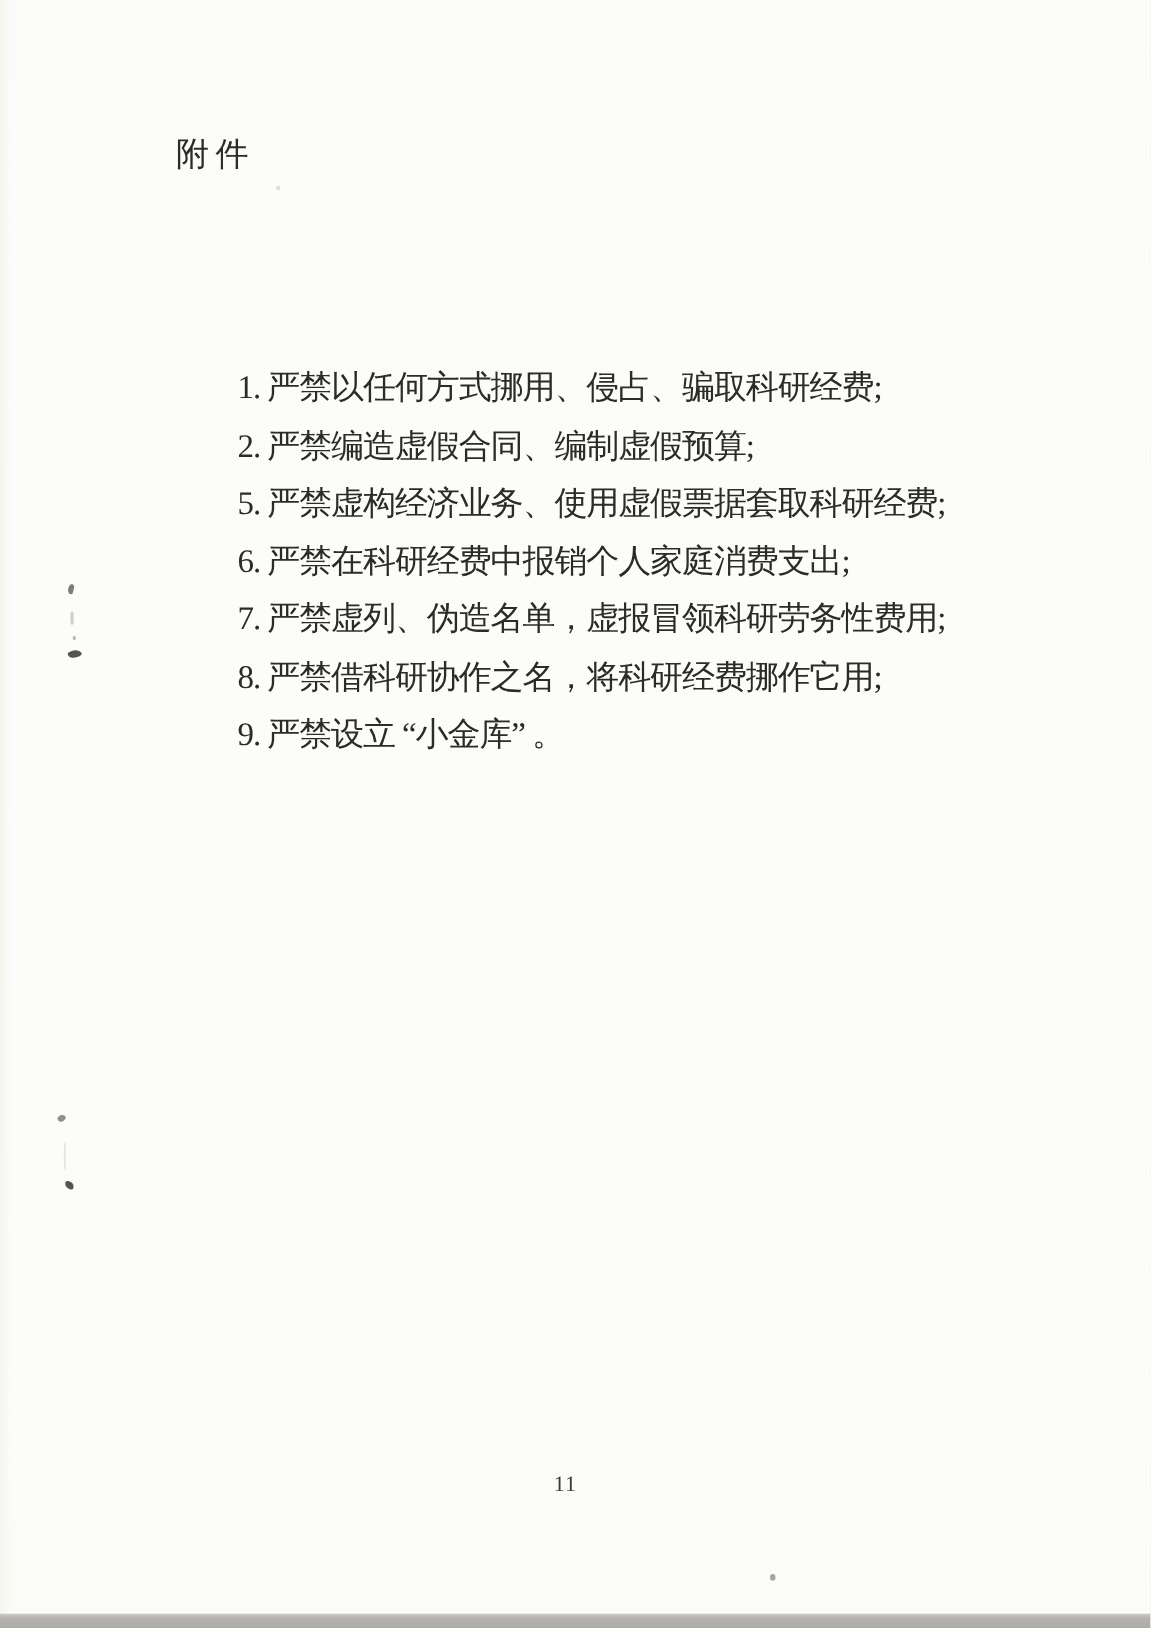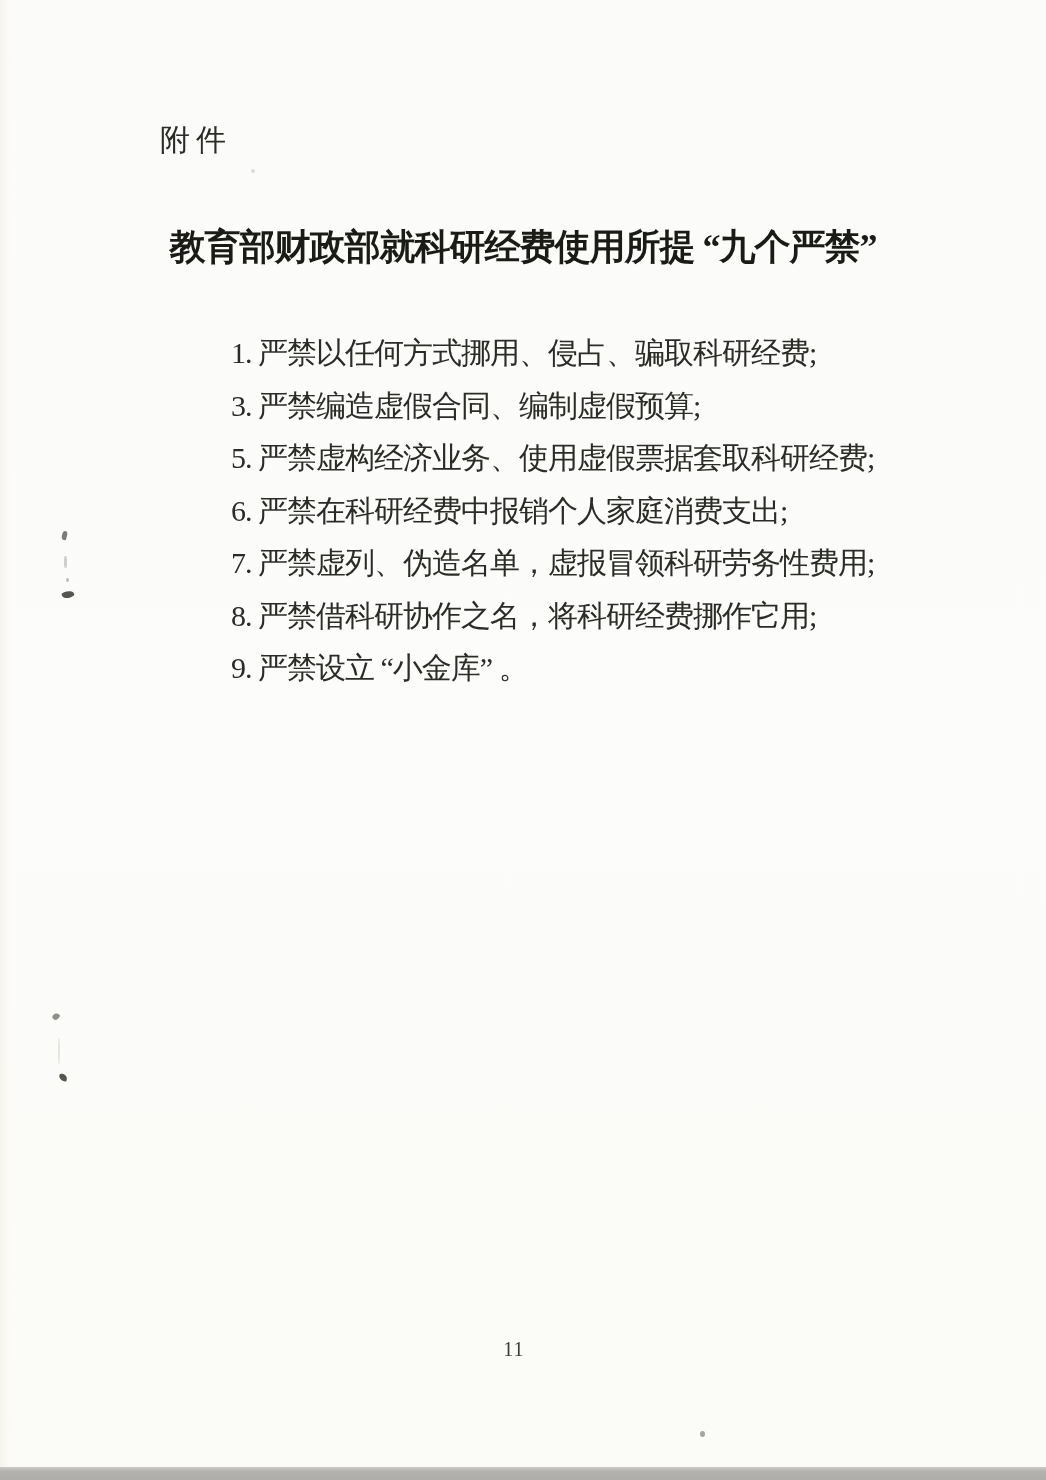--- a/index.html
+++ b/index.html
@@ -33,21 +33,21 @@
     margin:0;
     text-align:center;
     font-size:36px;
     font-weight:700;
     letter-spacing:-1px;
     color:var(--ink-strong);
     white-space:nowrap;
   }
   .doc-body{
     position:absolute;
-    left:177px;top:327px;
+    left:162px;top:327px;
     width:780px;
     font-size:30px;
     line-height:52.5px;
     letter-spacing:-1px;
     color:var(--ink);
   }
   .line{
     white-space:nowrap;
     height:52.5px;
   }
@@ -78,25 +78,24 @@
   .sp-h{left:700px;top:1431px;width:5px;height:6px;background:#a6a6a1;border-radius:50%;}
   .sp-i{left:251px;top:169px;width:4px;height:4px;background:#dcdcd8;border-radius:50%;}
 </style>
 </head>
 <body>
 
 <div class="page">
 
   <div class="attachment">附件</div>
 
-  <h1 class="doc-title">教育部财政部就科研经费使用所提 “九个严禁”</h1>
 
   <div class="doc-body">
     <div class="line indent">1. 严禁以任何方式挪用、侵占、骗取科研经费;</div>
-    <div class="line indent">3. 严禁编造虚假合同、编制虚假预算;</div>
+    <div class="line indent">2. 严禁编造虚假合同、编制虚假预算;</div>
     <div class="line indent">5. 严禁虚构经济业务、使用虚假票据套取科研经费;</div>
     <div class="line indent">6. 严禁在科研经费中报销个人家庭消费支出;</div>
     <div class="line indent">7. 严禁虚列、伪造名单，虚报冒领科研劳务性费用;</div>
     <div class="line indent">8. 严禁借科研协作之名，将科研经费挪作它用;</div>
     <div class="line indent">9. 严禁设立 “小金库” 。</div>
   </div>
 
   <div class="page-number">11</div>
 
   <div class="speck sp-a"></div>

